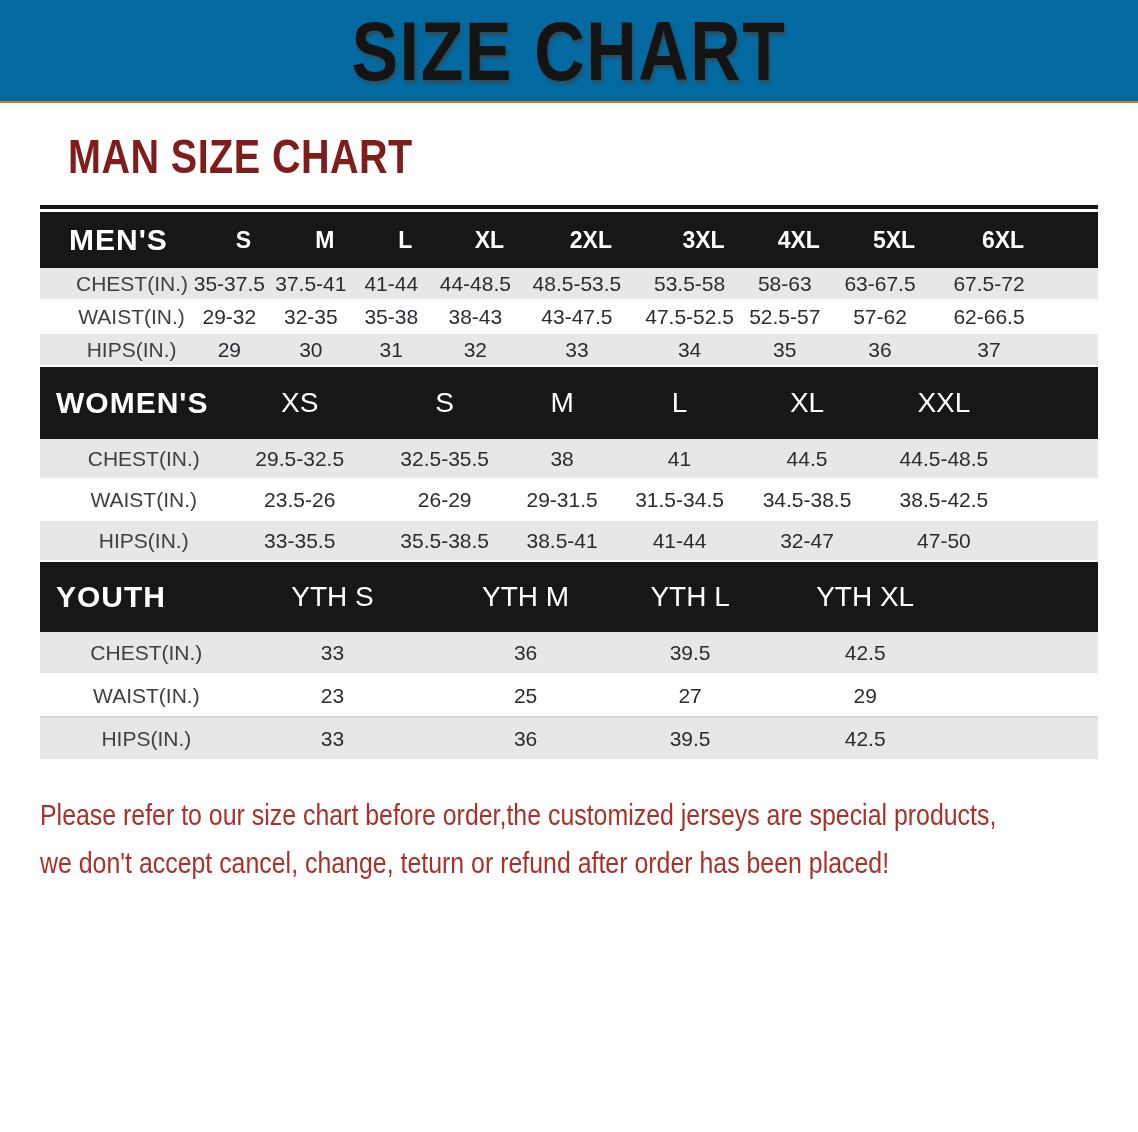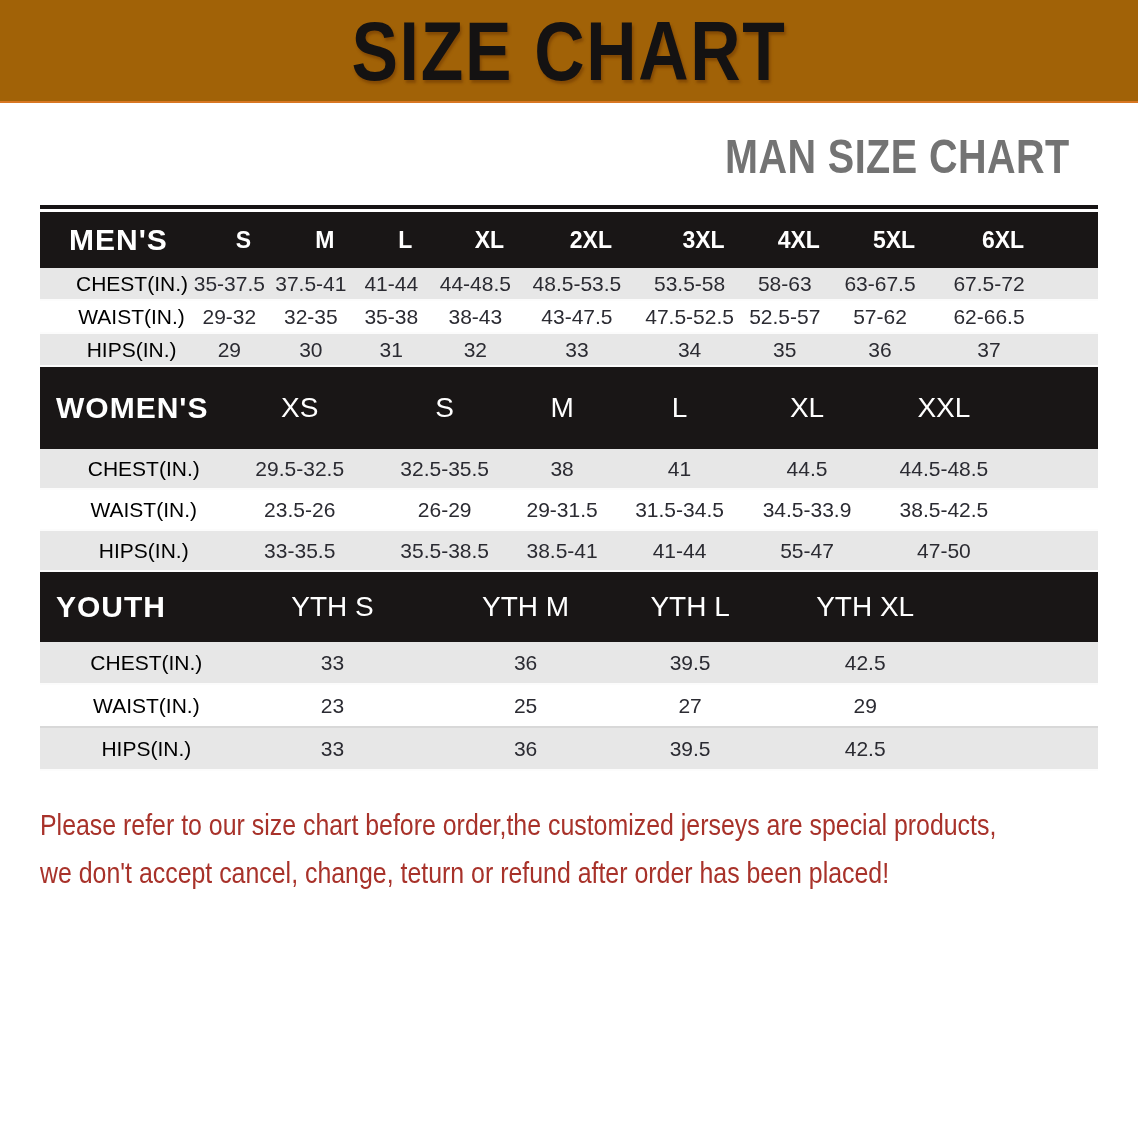--- a/index.html
+++ b/index.html
@@ -23,21 +23,21 @@
     font-size: 82px; font-weight: 700;
     color: #141212;
     letter-spacing: 2px;
     transform: scale(0.85, 1.02);
     text-shadow: 2px 3px 3px rgba(95, 45, 0, 0.45);
     white-space: nowrap;
   }
 
   
   #sections { padding: 0 40px; }
-  .section-heading { text-align: right; margin: 0; color: #737373; }
+  .section-heading { text-align: left; margin: 0; color: #7f1d1d; }
   .heading-inner {
     display: inline-block;
     font-size: 46px; font-weight: 700;
     transform: scale(0.86, 1.06);
     letter-spacing: 0.5px;
     white-space: nowrap;
   }
   .section-men   .section-heading { margin: 26px 0 22px; }
   .section-women .section-heading { margin: 36px 0 26px; }
   .section-youth .section-heading { margin: 56px 0 26px; }
@@ -56,41 +56,41 @@
     overflow: hidden; white-space: nowrap;
   }
   thead th:first-child { text-align: left; padding-left: 16px; font-weight: 700; letter-spacing: 1px; }
 
   tbody th, tbody td {
     font-weight: 400; text-align: center;
     font-size: 21px; color: #2b2b32;
     border-bottom: 2px solid #fcfcfc;
     white-space: nowrap; overflow: hidden;
   }
-  tbody th { color: #000000; padding-left: 36px; }
+  tbody th { color: #404040; padding-left: 36px; }
   tbody tr:nth-child(odd) th, tbody tr:nth-child(odd) td { background: #e7e7e7; }
 
   
   .t-men thead th { height: 56px; font-size: 23px; font-weight: 700; padding-left: 29px; }
   .t-men thead th:first-child { font-size: 30px; }
   .t-men tbody tr th, .t-men tbody tr td { height: 33px; }
   .t-men thead th:nth-child(1) { width: 14.0%; }
   .t-men thead th:nth-child(2) { width: 7.8%; }
   .t-men thead th:nth-child(3) { width: 7.6%; }
   .t-men thead th:nth-child(4) { width: 7.6%; }
   .t-men thead th:nth-child(5) { width: 8.3%; }
   .t-men thead th:nth-child(6) { width: 10.9%; }
   .t-men thead th:nth-child(7) { width: 10.4%; }
   .t-men thead th:nth-child(8) { width: 7.6%; }
   .t-men thead th:nth-child(9) { width: 10.4%; }
   .t-men thead th:nth-child(10){ width: 15.4%; }
   .t-men th:last-child, .t-men td:last-child { padding-right: 56px; text-align: center; }
 
   
-  .t-women thead th { height: 82px; font-size: 28px; margin-top: 8px; }
+  .t-women thead th { height: 72px; font-size: 28px; margin-top: 8px; }
   .t-women thead th:first-child { font-size: 30px; }
   .t-women tbody tr th, .t-women tbody tr td { height: 41px; }
   .t-women thead th:nth-child(1) { width: 16.3%; }
   .t-women thead th:nth-child(2) { width: 16.5%; }
   .t-women thead th:nth-child(3) { width: 10.9%; }
   .t-women thead th:nth-child(4) { width: 11.3%; }
   .t-women thead th:nth-child(5) { width: 10.9%; }
   .t-women thead th:nth-child(6) { width: 13.2%; }
   .t-women thead th:nth-child(7) { width: 20.9%; }
   .t-women th:last-child, .t-women td:last-child { padding-right: 88px; }
@@ -115,21 +115,21 @@
   }
   .disclaimer-line {
     transform: scaleX(0.83);
     transform-origin: left center;
     white-space: nowrap;
   }
 </style>
 </head>
 <body>
 
-<header class="banner" style="background: #a16207;">
+<header class="banner" style="background: #0369a1;">
   <h1>SIZE CHART</h1>
 </header>
 
 <main id="sections">
     <section class="chart-section section-men">
       <h2 class="section-heading"><span class="heading-inner">MAN SIZE CHART</span></h2>
       <div class="table-wrap wrap-men">
         <table class="size-table t-men">
           <thead>
             <tr>
@@ -209,30 +209,30 @@
               <td>41</td>
               <td>44.5</td>
               <td>44.5-48.5</td>
             </tr>
             <tr>
               <th scope="row">WAIST(IN.)</th>
               <td>23.5-26</td>
               <td>26-29</td>
               <td>29-31.5</td>
               <td>31.5-34.5</td>
-              <td>34.5-33.9</td>
+              <td>34.5-38.5</td>
               <td>38.5-42.5</td>
             </tr>
             <tr>
               <th scope="row">HIPS(IN.)</th>
               <td>33-35.5</td>
               <td>35.5-38.5</td>
               <td>38.5-41</td>
               <td>41-44</td>
-              <td>55-47</td>
+              <td>32-47</td>
               <td>47-50</td>
             </tr>
           </tbody>
         </table>
       </div>
     </section>
     <section class="chart-section section-youth">
       <div class="table-wrap wrap-youth">
         <table class="size-table t-youth">
           <thead>

